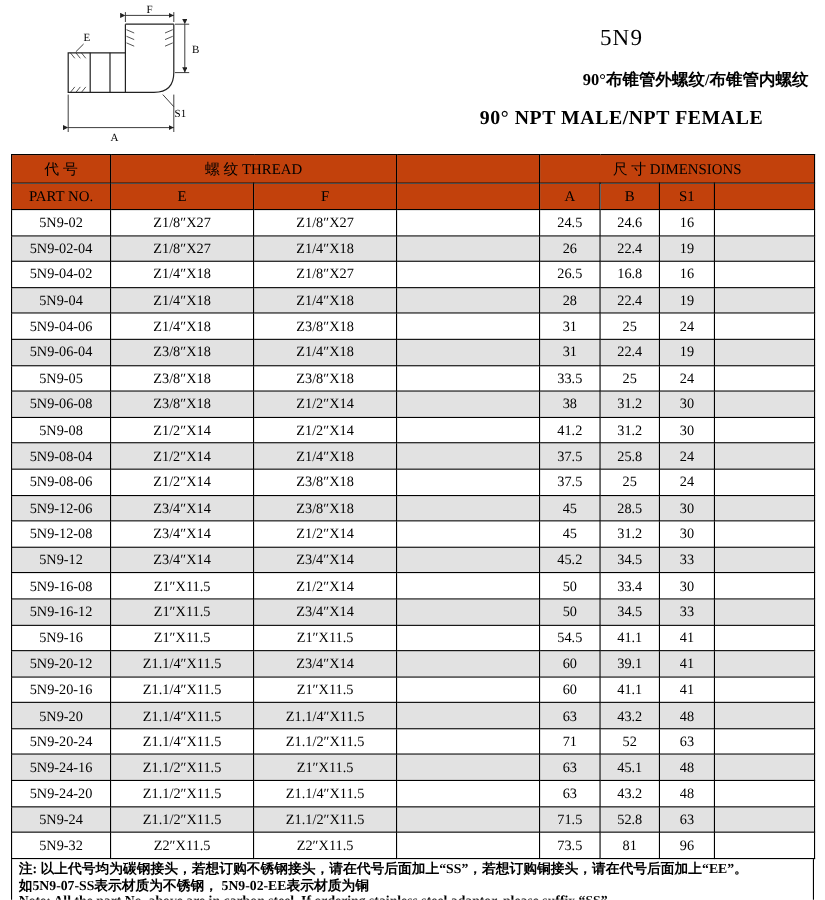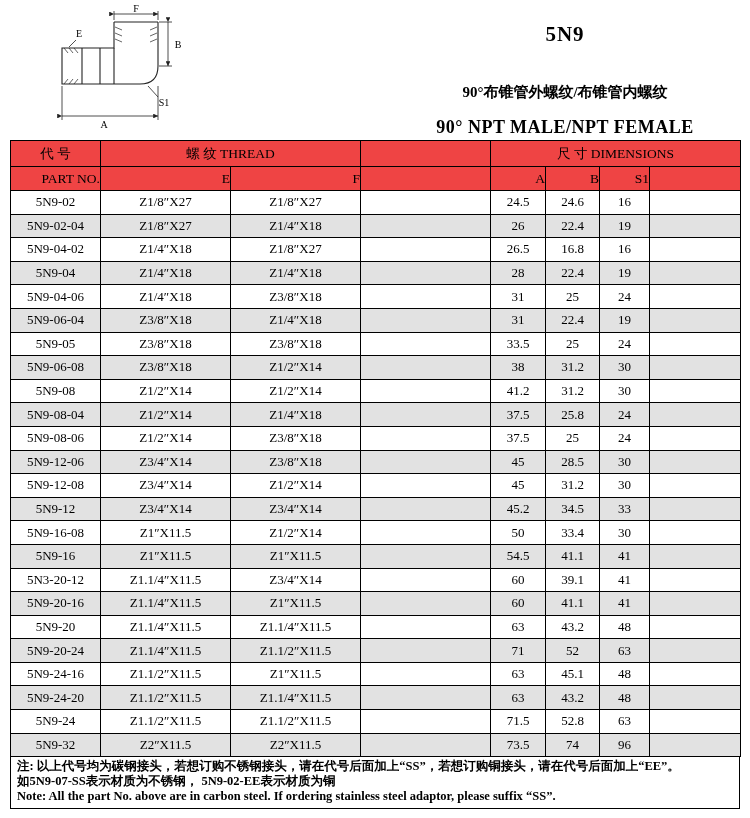--- a/index.html
+++ b/index.html
@@ -3,30 +3,30 @@
 <meta charset="utf-8">
 <style>
   html,body { margin:0; padding:0; background:#ffffff; }
   body { width:750px; height:818px; position:relative; font-family:"Liberation Serif","DejaVu Serif",serif; color:#000; }
   .page { width:750px; height:818px; position:relative; overflow:hidden; }
 
   
   .header-area { position:relative; height:140px; }
   .drawing { position:absolute; left:52px; top:4px; }
   .titles { position:absolute; left:395px; top:22px; width:340px; text-align:center; }
-  .title-code { font-size:21px; font-weight:bold; letter-spacing:1px; }
-  .title-cn { font-size:15px; font-weight:bold; margin-top:36px; }
+  .title-code { font-size:21px; font-weight:normal; letter-spacing:1px; }
+  .title-cn { font-size:15px; font-weight:bold; margin-top:16px;text-align:right; }
   .title-en { font-size:18px; font-weight:bold; margin-top:15px; letter-spacing:0.5px; }
 
   
   table { border-collapse:collapse; table-layout:fixed; width:730px; margin-left:10px; border:1.5px solid #000; }
   td { border:1px solid #000; text-align:center; vertical-align:middle; padding:0; height:22.6px; font-size:13px; white-space:nowrap; overflow:hidden; }
-  thead td { background:#ef4444; font-size:13.5px; }
+  thead td { background:#c2410c; font-size:13.5px; }
   thead tr.h-row1 td { height:25px; }
-  thead tr.h-row2 td { height:23px;text-align:right; }
+  thead tr.h-row2 td { height:23px; }
   tbody tr:nth-child(even) td { background:#e2e2e2; }
 
   
   .notes { margin:0 10px; border:1.5px solid #000; border-top:none; padding:2px 6px 4px 6px; font-size:12.5px; font-weight:bold; line-height:1.18; }
   .notes div { white-space:nowrap; overflow:hidden; }
 
   svg text { font-family:"Liberation Serif","DejaVu Serif",serif; }
 </style>
 </head>
 <body>
@@ -272,31 +272,41 @@
           <td>5N9-16-08</td>
           <td>Z1″X11.5</td>
           <td>Z1/2″X14</td>
           <td></td>
           <td>50</td>
           <td>33.4</td>
           <td>30</td>
           <td></td>
         </tr>
         <tr>
+          <td>5N9-16-12</td>
+          <td>Z1″X11.5</td>
+          <td>Z3/4″X14</td>
+          <td></td>
+          <td>50</td>
+          <td>34.5</td>
+          <td>33</td>
+          <td></td>
+        </tr>
+        <tr>
           <td>5N9-16</td>
           <td>Z1″X11.5</td>
           <td>Z1″X11.5</td>
           <td></td>
           <td>54.5</td>
           <td>41.1</td>
           <td>41</td>
           <td></td>
         </tr>
         <tr>
-          <td>5N3-20-12</td>
+          <td>5N9-20-12</td>
           <td>Z1.1/4″X11.5</td>
           <td>Z3/4″X14</td>
           <td></td>
           <td>60</td>
           <td>39.1</td>
           <td>41</td>
           <td></td>
         </tr>
         <tr>
           <td>5N9-20-16</td>
@@ -357,21 +367,21 @@
           <td>52.8</td>
           <td>63</td>
           <td></td>
         </tr>
         <tr>
           <td>5N9-32</td>
           <td>Z2″X11.5</td>
           <td>Z2″X11.5</td>
           <td></td>
           <td>73.5</td>
-          <td>74</td>
+          <td>81</td>
           <td>96</td>
           <td></td>
         </tr>
       </tbody>
   </table>
 
   <div class="notes">
     <div>注: 以上代号均为碳钢接头，若想订购不锈钢接头，请在代号后面加上“SS”，若想订购铜接头，请在代号后面加上“EE”。</div>
     <div>如5N9-07-SS表示材质为不锈钢， 5N9-02-EE表示材质为铜</div>
     <div>Note: All the part No. above are in carbon steel. If ordering stainless steel adaptor, please suffix “SS”.</div>

